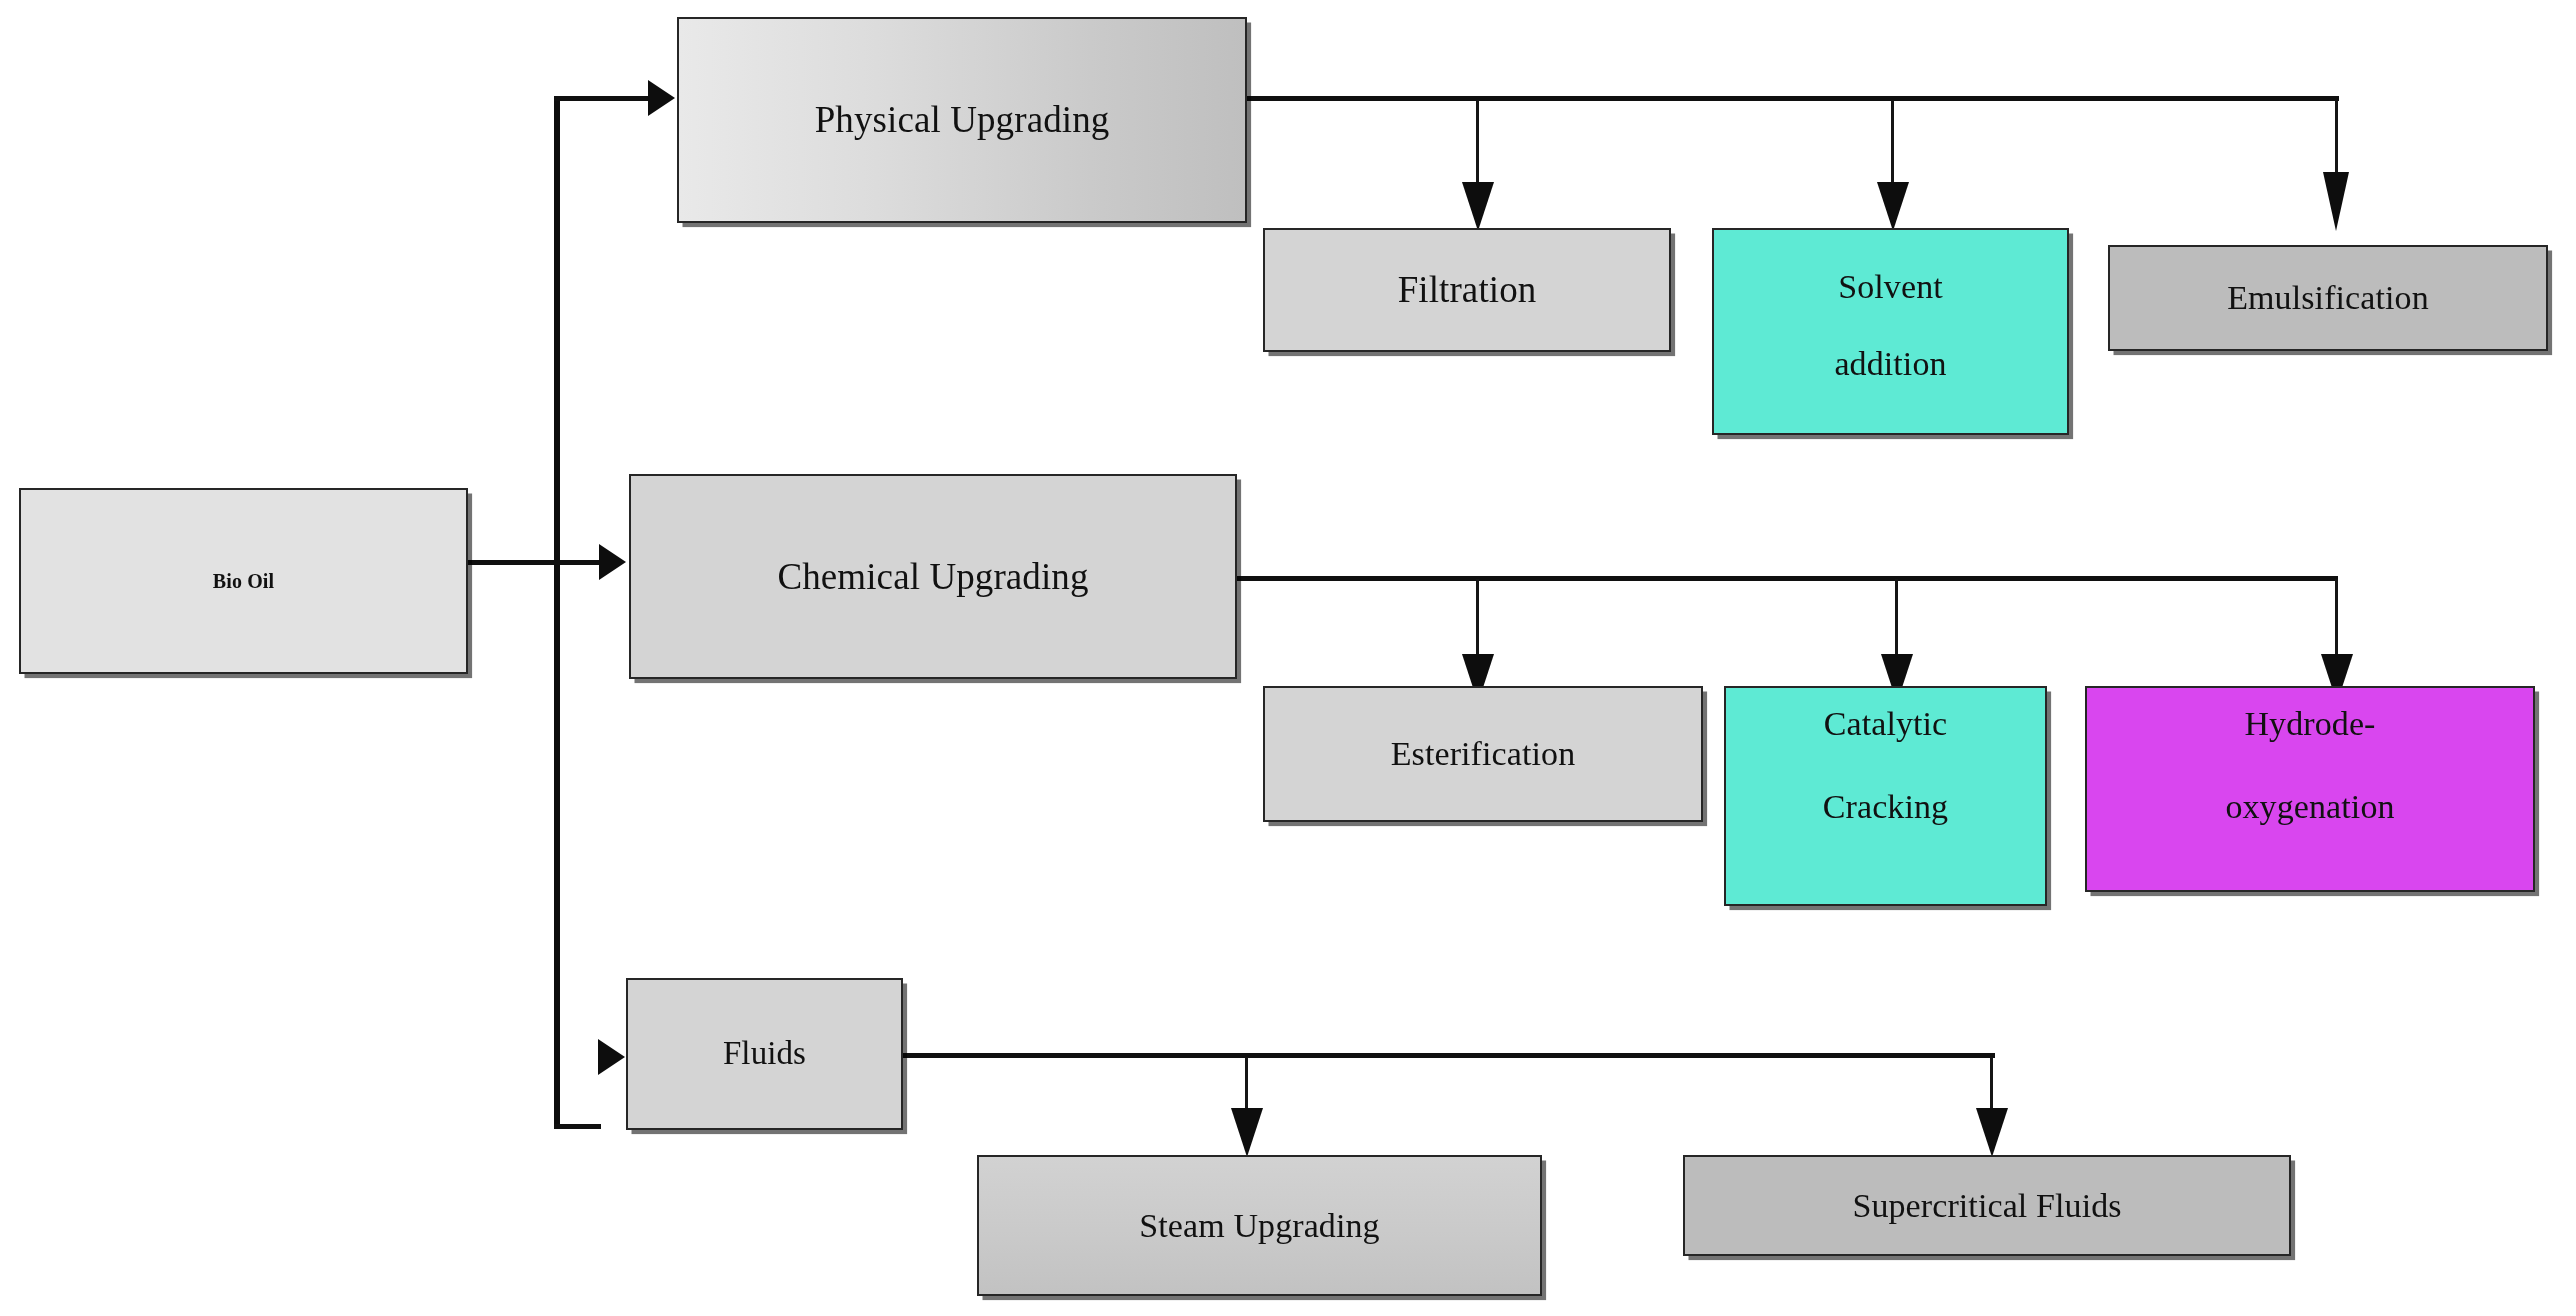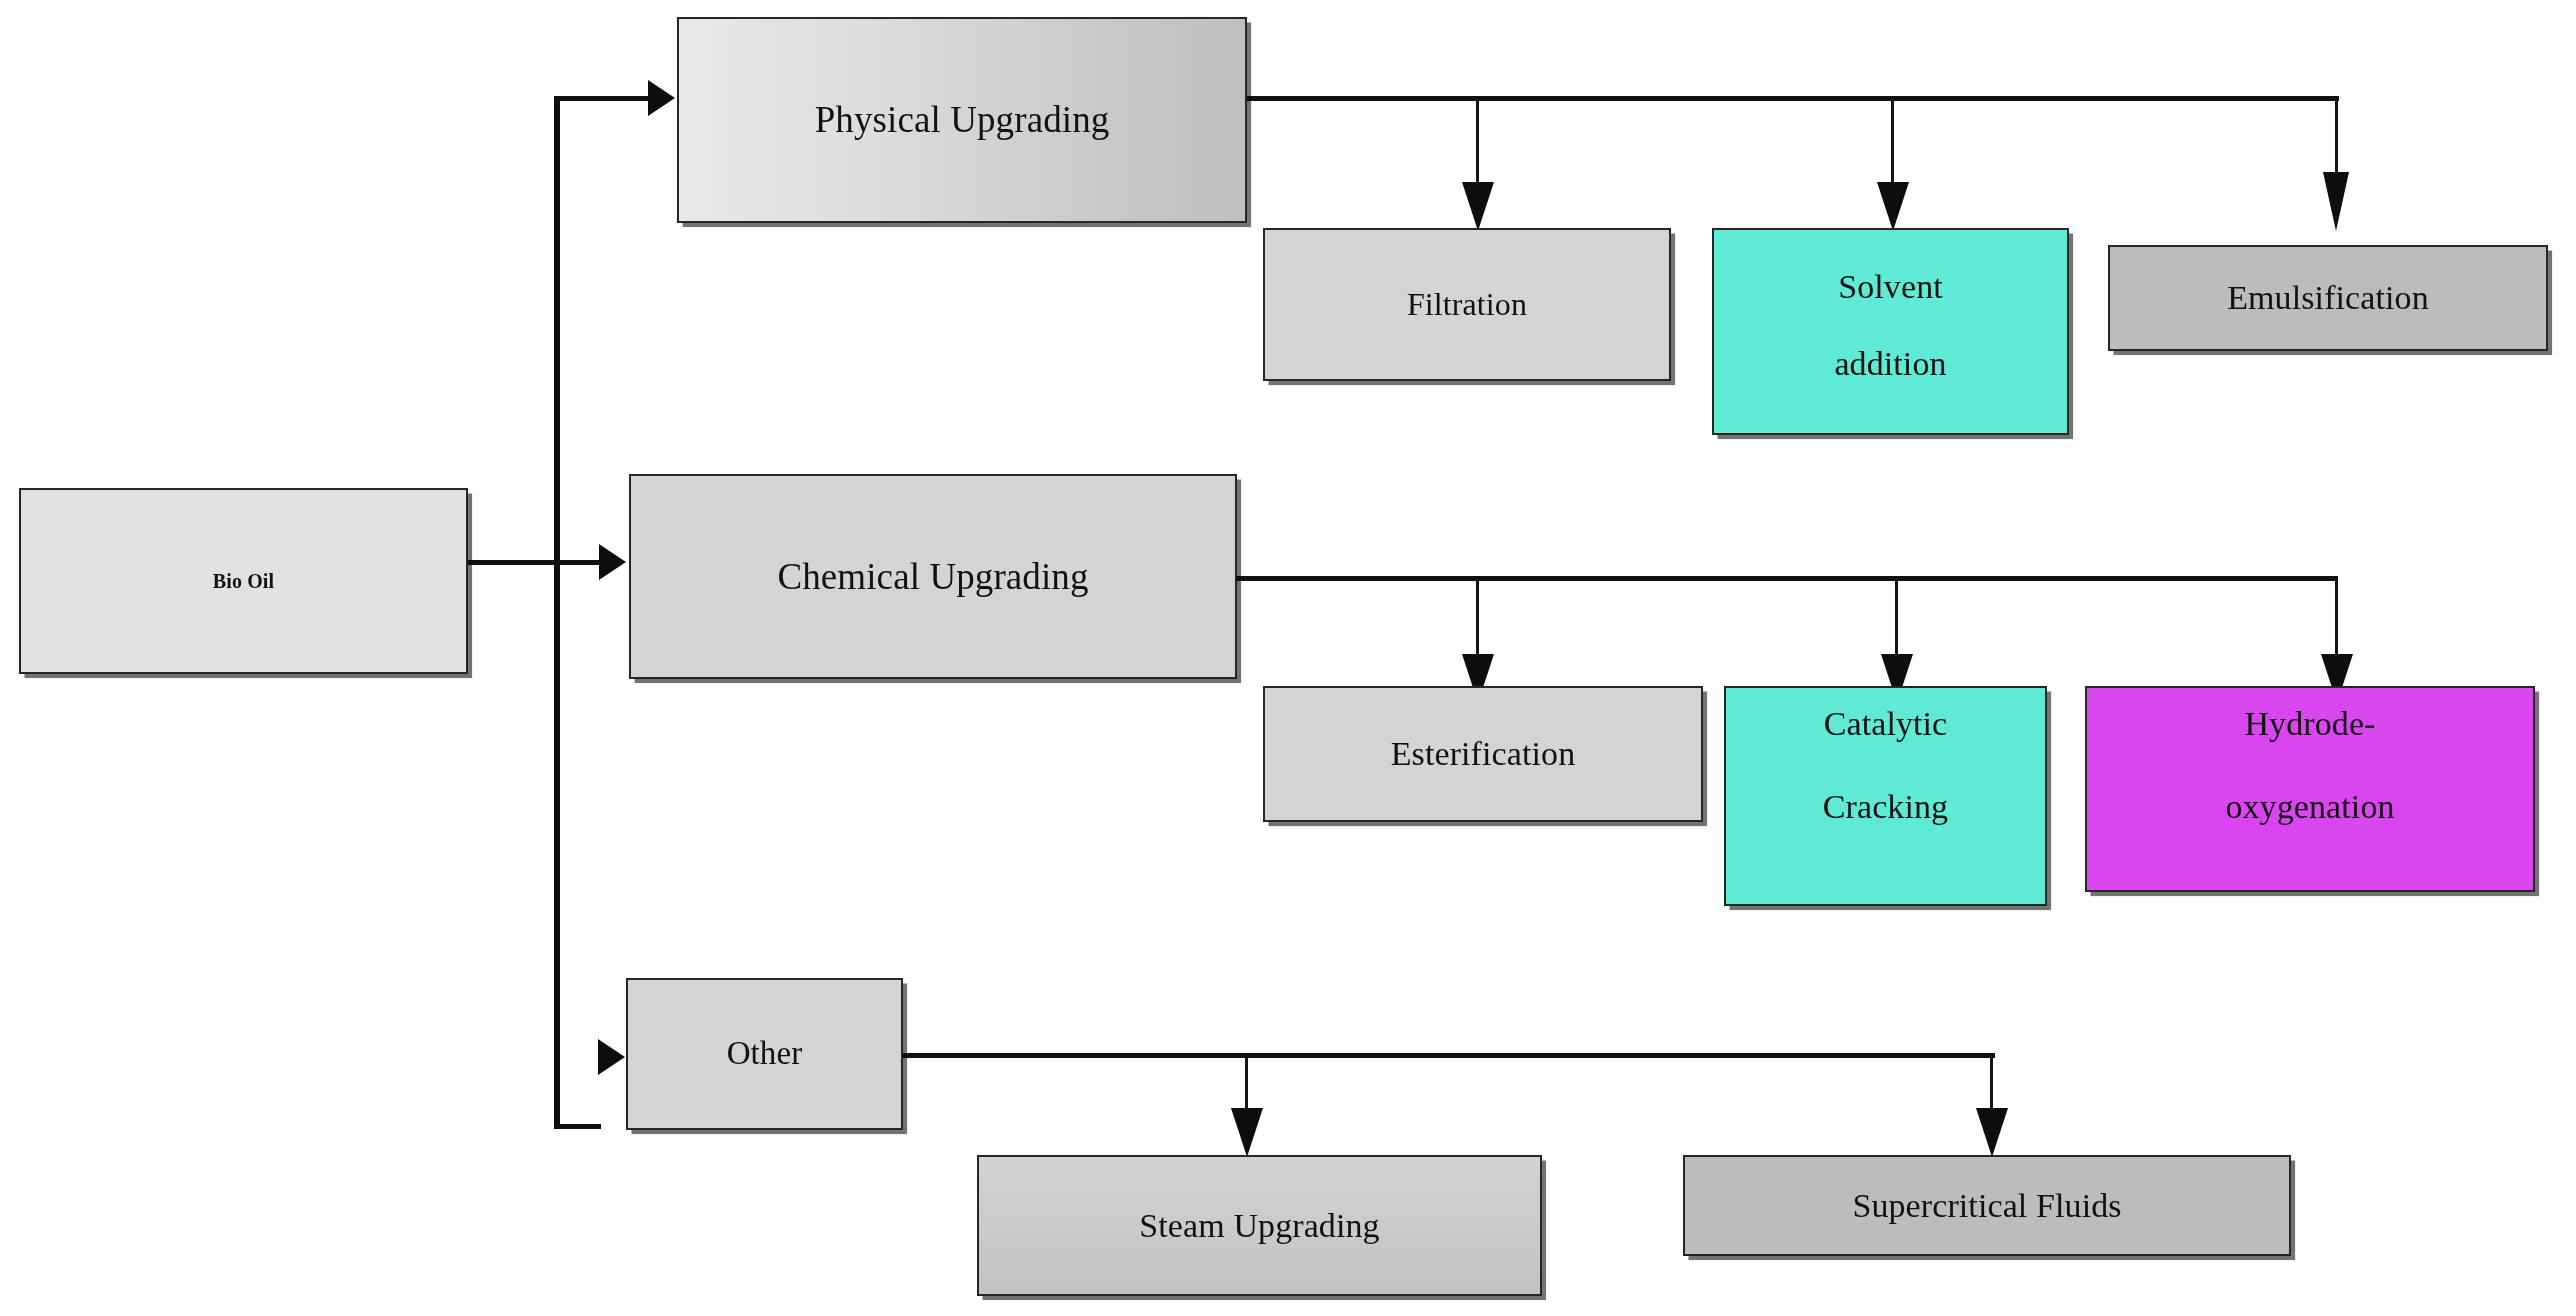--- a/index.html
+++ b/index.html
@@ -108,21 +108,21 @@
   <div class="arrow-down" style="left:1976px; top:1108px;"></div>
 
   <div class="node fill-lightest" style="left:19px; top:488px; width:449px; height:186px; font-size:20px; font-weight:700;">
     <span class="lbl">Bio Oil</span>
   </div>
 
   <div class="node fill-grad-lr" style="left:677px; top:17px; width:570px; height:206px; font-size:37px;">
     <span class="lbl">Physical Upgrading</span>
   </div>
 
-  <div class="node fill-light" style="left:1263px; top:228px; width:408px; height:153px; font-size:32px;">
+  <div class="node fill-light" style="left:1263px; top:228px; width:408px; height:124px; font-size:37px;">
     <span class="lbl">Filtration</span>
   </div>
 
   <div class="node fill-mid" style="left:1712px; top:228px; width:357px; height:207px; font-size:34px; align-items:flex-start; padding-top:19px;">
     <span class="lbl" style="line-height:2.25;">Solvent
 addition</span>
   </div>
 
   <div class="node fill-dark" style="left:2108px; top:245px; width:440px; height:106px; font-size:34px;">
     <span class="lbl">Emulsification</span>
@@ -142,21 +142,21 @@
 Cracking</span>
   </div>
 
   <div class="node fill-darker" style="left:2085px; top:686px; width:450px; height:206px; font-size:34px; align-items:flex-start; padding-top:15px;">
     <span class="lbl" style="line-height:1.22;">Hydrode-
 
 oxygenation</span>
   </div>
 
   <div class="node fill-light" style="left:626px; top:978px; width:277px; height:152px; font-size:33px;">
-    <span class="lbl">Other</span>
+    <span class="lbl">Fluids</span>
   </div>
 
   <div class="node fill-grad-tb" style="left:977px; top:1155px; width:565px; height:141px; font-size:34px;">
     <span class="lbl">Steam Upgrading</span>
   </div>
 
   <div class="node fill-dark" style="left:1683px; top:1155px; width:608px; height:101px; font-size:34px;">
     <span class="lbl">Supercritical Fluids</span>
   </div>
 

